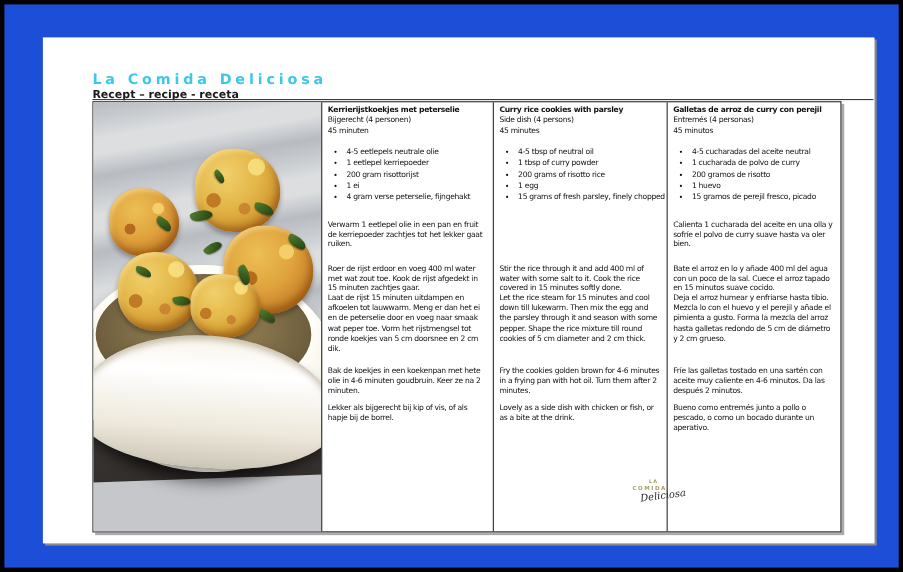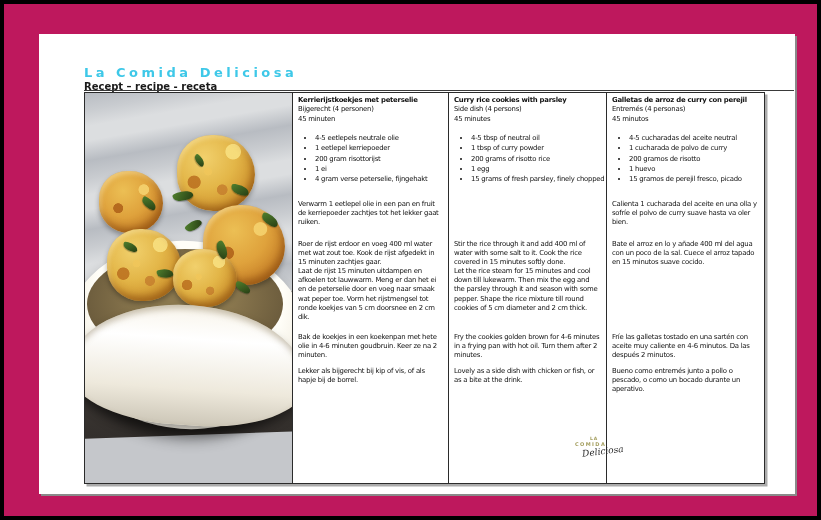--- a/index.html
+++ b/index.html
@@ -1,17 +1,17 @@
 <!DOCTYPE html>
 <html><head>
 <meta charset="utf-8">
 <style>
   html,body{margin:0;padding:0;background:#1a1a1a;}
   *{box-sizing:border-box;}
-  .frame{position:relative;width:821px;height:520px;background:#be185d;border:4px solid #000;overflow:hidden;
+  .frame{position:relative;width:821px;height:520px;background:#1d4ed8;border:4px solid #000;overflow:hidden;
          font-family:"DejaVu Sans","Liberation Sans",sans-serif;}
   .page{position:absolute;left:35px;top:30px;width:756px;height:460px;background:#ffffff;
         box-shadow:2px 2px 0 #8a8a8a;}
   
   .title{position:absolute;left:45px;top:31px;font-size:13px;font-weight:bold;letter-spacing:3.5px;
          color:#3EC8E8;white-space:nowrap;}
   .subtitle{position:absolute;left:45px;top:47px;font-size:10px;font-weight:bold;color:#1a1a1a;}
   .hrule{position:absolute;left:45px;top:56px;width:710px;height:1px;background:#3a3a3a;}
   
   .rtable{position:absolute;left:45px;top:58px;width:681px;height:392px;display:grid;
@@ -139,20 +139,21 @@
         <div class="rc-meta">45 minutos</div>
         <ul class="rc-ing">
           <li>4-5 cucharadas del aceite neutral</li>
           <li>1 cucharada de polvo de curry</li>
           <li>200 gramos de risotto</li>
           <li>1 huevo</li>
           <li>15 gramos de perejil fresco, picado</li>
         </ul>
         <p class="step s1">Calienta 1 cucharada del aceite en una olla y sofríe el polvo de curry suave hasta va oler bien.</p>
         <p class="step s2">Bate el arroz en lo y añade 400 ml del agua con un poco de la sal. Cuece el arroz tapado en 15 minutos suave cocido.</p>
+        <p class="step s3">Deja el arroz humear y enfriarse hasta tibio. Mezcla lo con el huevo y el perejil y añade el pimienta a gusto. Forma la mezcla del arroz hasta galletas redondo de 5 cm de diámetro y 2 cm grueso.</p>
         <p class="step s4">Fríe las galletas tostado en una sartén con aceite muy caliente en 4-6 minutos. Da las después 2 minutos.</p>
         <p class="step s5">Bueno como entremés junto a pollo o pescado, o como un bocado durante un aperativo.</p>
       </div>
 
     </div>
 
     <div class="logo">
       <span class="logo-la">LA</span>
       <span class="logo-comida">COMIDA</span>
       <span class="logo-script">Deliciosa</span>

